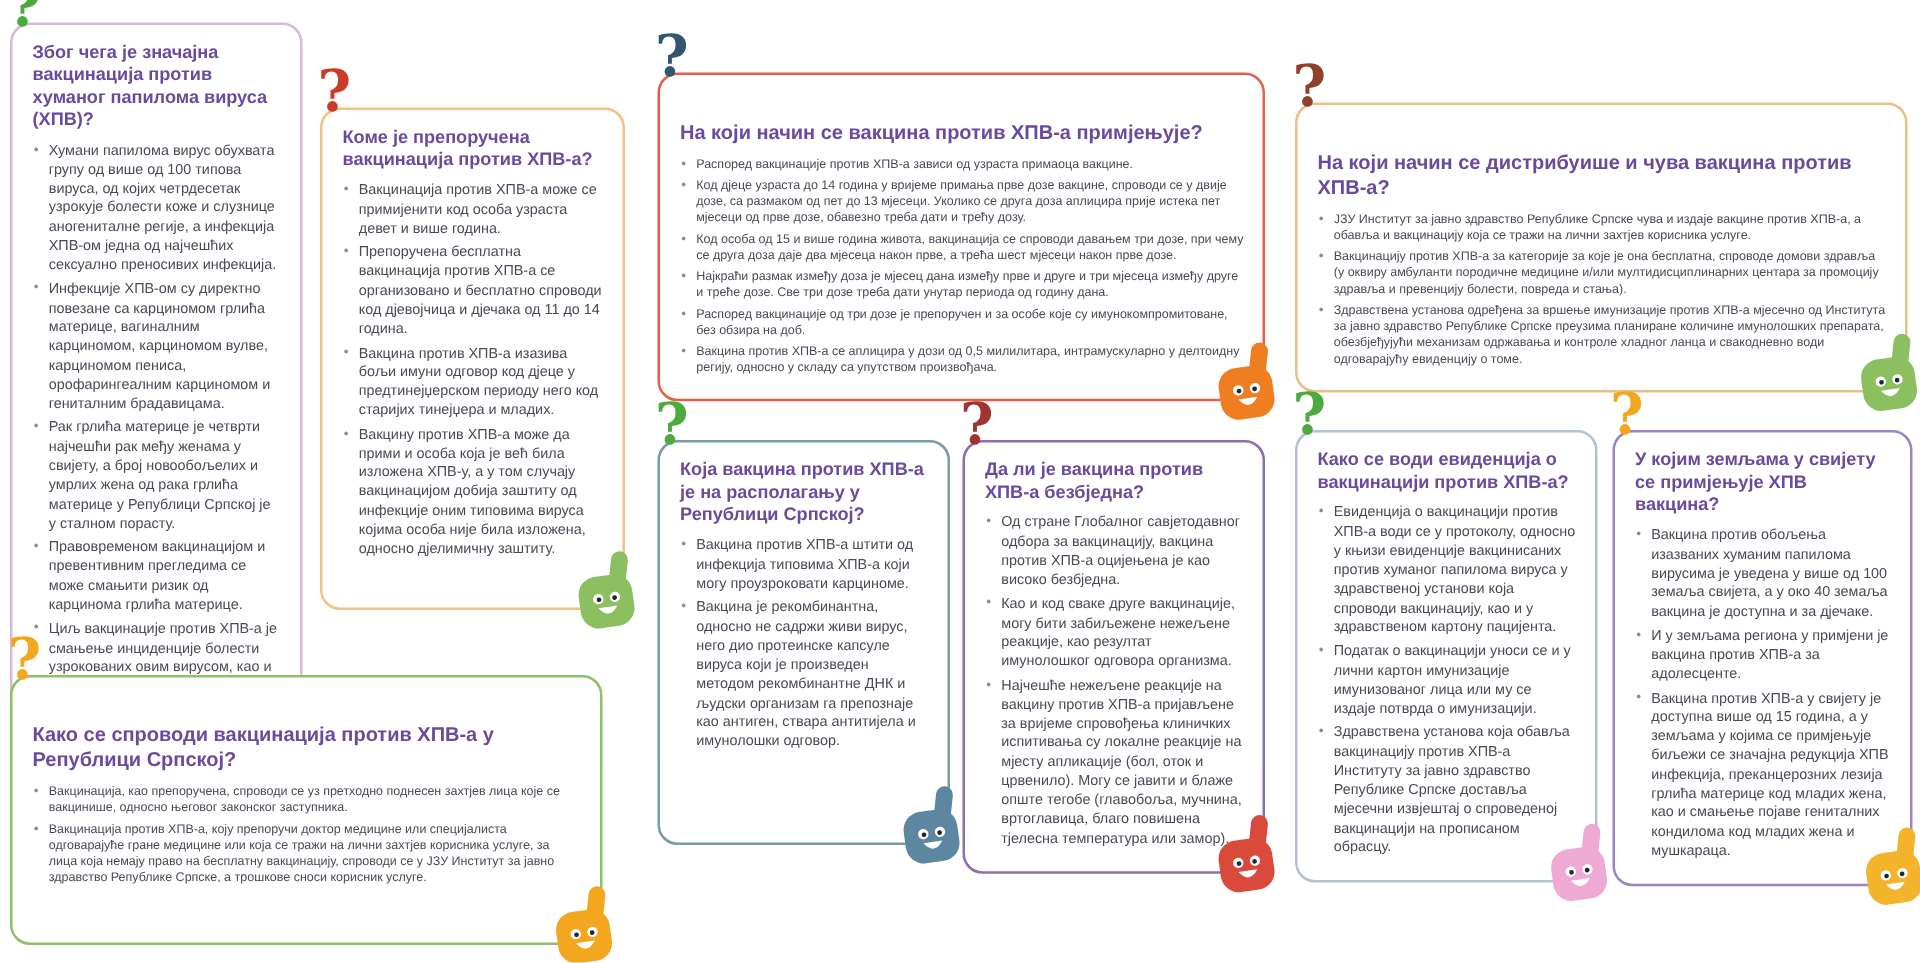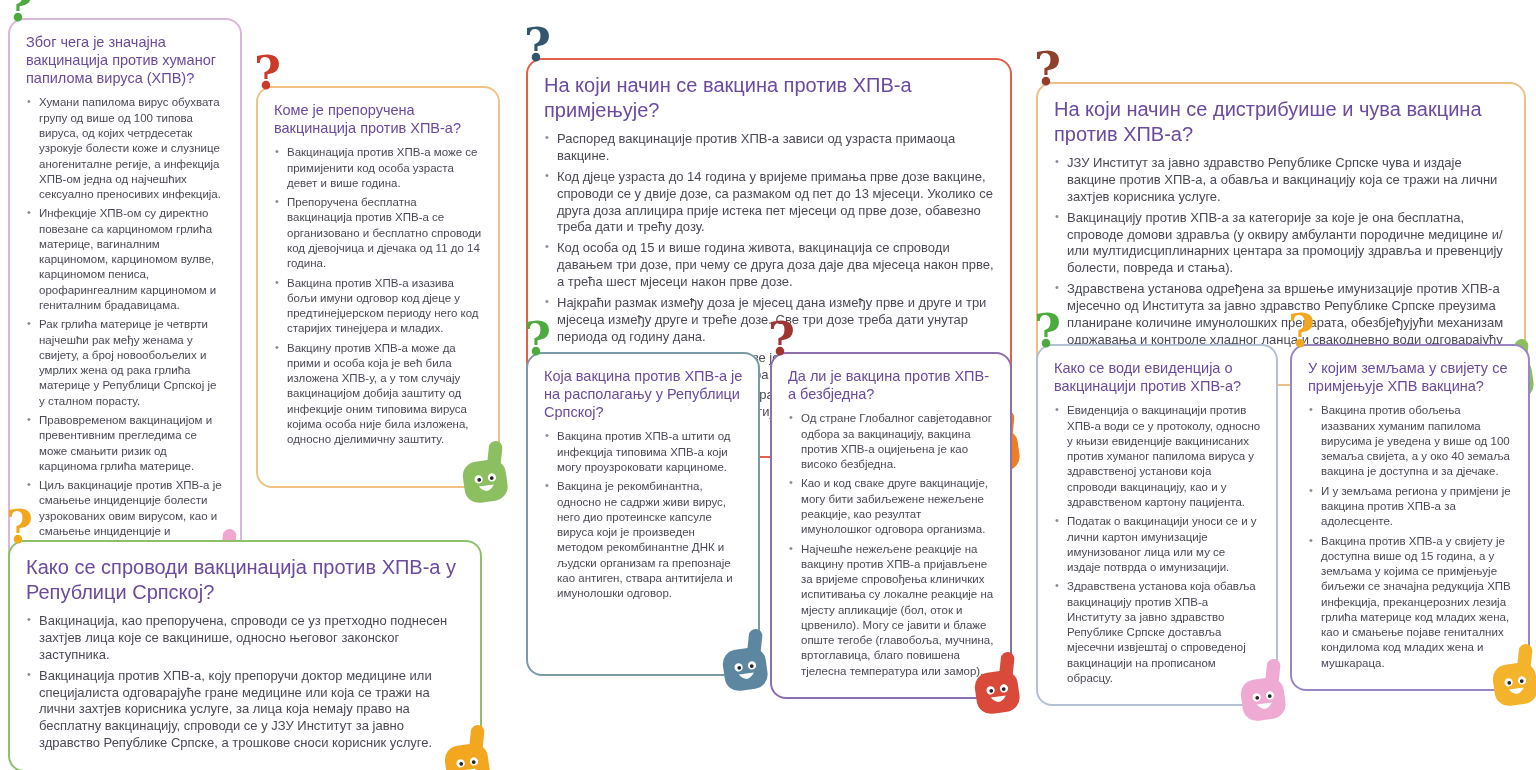--- a/index.html
+++ b/index.html
@@ -27,33 +27,33 @@
     top:-38px;left:-4px;
     font-size:46px;
     font-weight:bold;
     line-height:1;
     letter-spacing:-1px;
     font-family:"DejaVu Serif", serif;
   }
   .title{
     margin:0 0 8px 0;
     font-size:14.5px;
-    font-weight:normal;
+    font-weight:bold;
     line-height:1.25;
     color:var(--title-color,#6b4a9e);
   }
-  .wide .title{font-size:20px;}
+  .wide .title{font-size:16px;margin-top:24px;}
   .bullets{
     list-style:none;
     margin:0;padding:0;
     font-size:11.5px;
     line-height:1.33;
     color:var(--text-color,#4a4a57);
   }
-  .wide .bullets{font-size:13px;line-height:1.3;}
+  .wide .bullets{font-size:10px;line-height:1.3;}
   .bullets li{
     position:relative;
     padding-left:13px;
     margin-bottom:4px;
   }
   .bullets li::before{
     content:"•";
     position:absolute;
     left:1px;top:-1px;
     font-size:11px;

